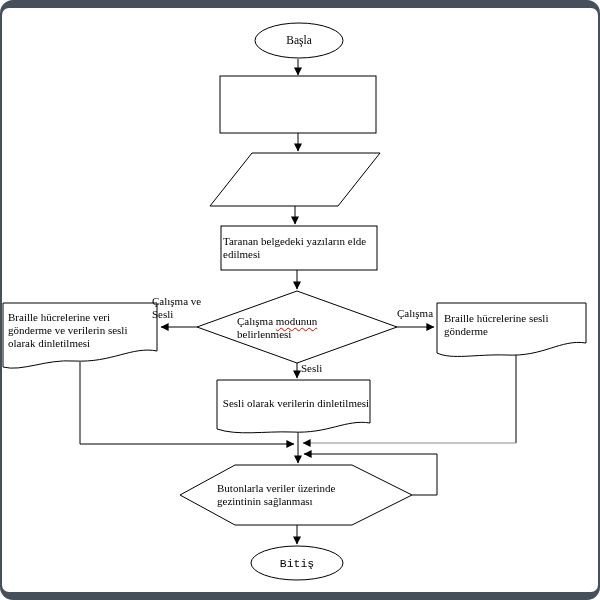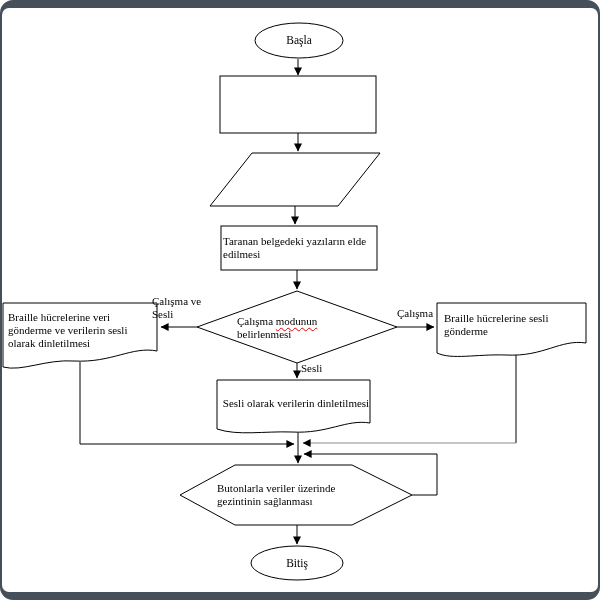--- a/index.html
+++ b/index.html
@@ -15,21 +15,21 @@
   .lbl.start-end{font-size:11.5px;}
   #lbl-start{left:255px;top:23px;width:88px;height:35px;}
   #lbl-proc1{left:222px;top:80px;width:152px;height:30px;}
   #lbl-io1{left:233px;top:158px;width:126px;height:40px;}
   #lbl-proc2{left:223px;top:230px;width:152px;height:36px;}
   #lbl-decision{left:237px;top:310px;width:120px;height:36px;display:block;padding-top:5px;}
   #lbl-leftdoc{left:8px;top:306px;width:144px;height:48px;}
   #lbl-rightdoc{left:444px;top:307px;width:136px;height:36px;}
   #lbl-middoc{left:222px;top:385px;width:148px;height:36px;}
   #lbl-hex{left:217px;top:477px;width:160px;height:36px;}
-  #lbl-end{left:252px;top:550px;width:90px;height:26px;}
+  #lbl-end{left:252px;top:550px;width:90px;height:26px;font-family:Liberation Mono, monospace;}
   #lbl-edge-left{left:152px;top:294px;width:60px;height:28px;}
   #lbl-edge-right{left:397px;top:306px;width:36px;height:14px;}
   #lbl-edge-down{left:301px;top:362px;width:44px;height:13px;justify-content:flex-start;text-align:right;}
   .misspelled{text-decoration-line:underline;text-decoration-style:wavy;
               text-decoration-color:#e60000;text-decoration-thickness:1px;
               text-underline-offset:2px;}
 </style>
 </head>
 <body>
 

